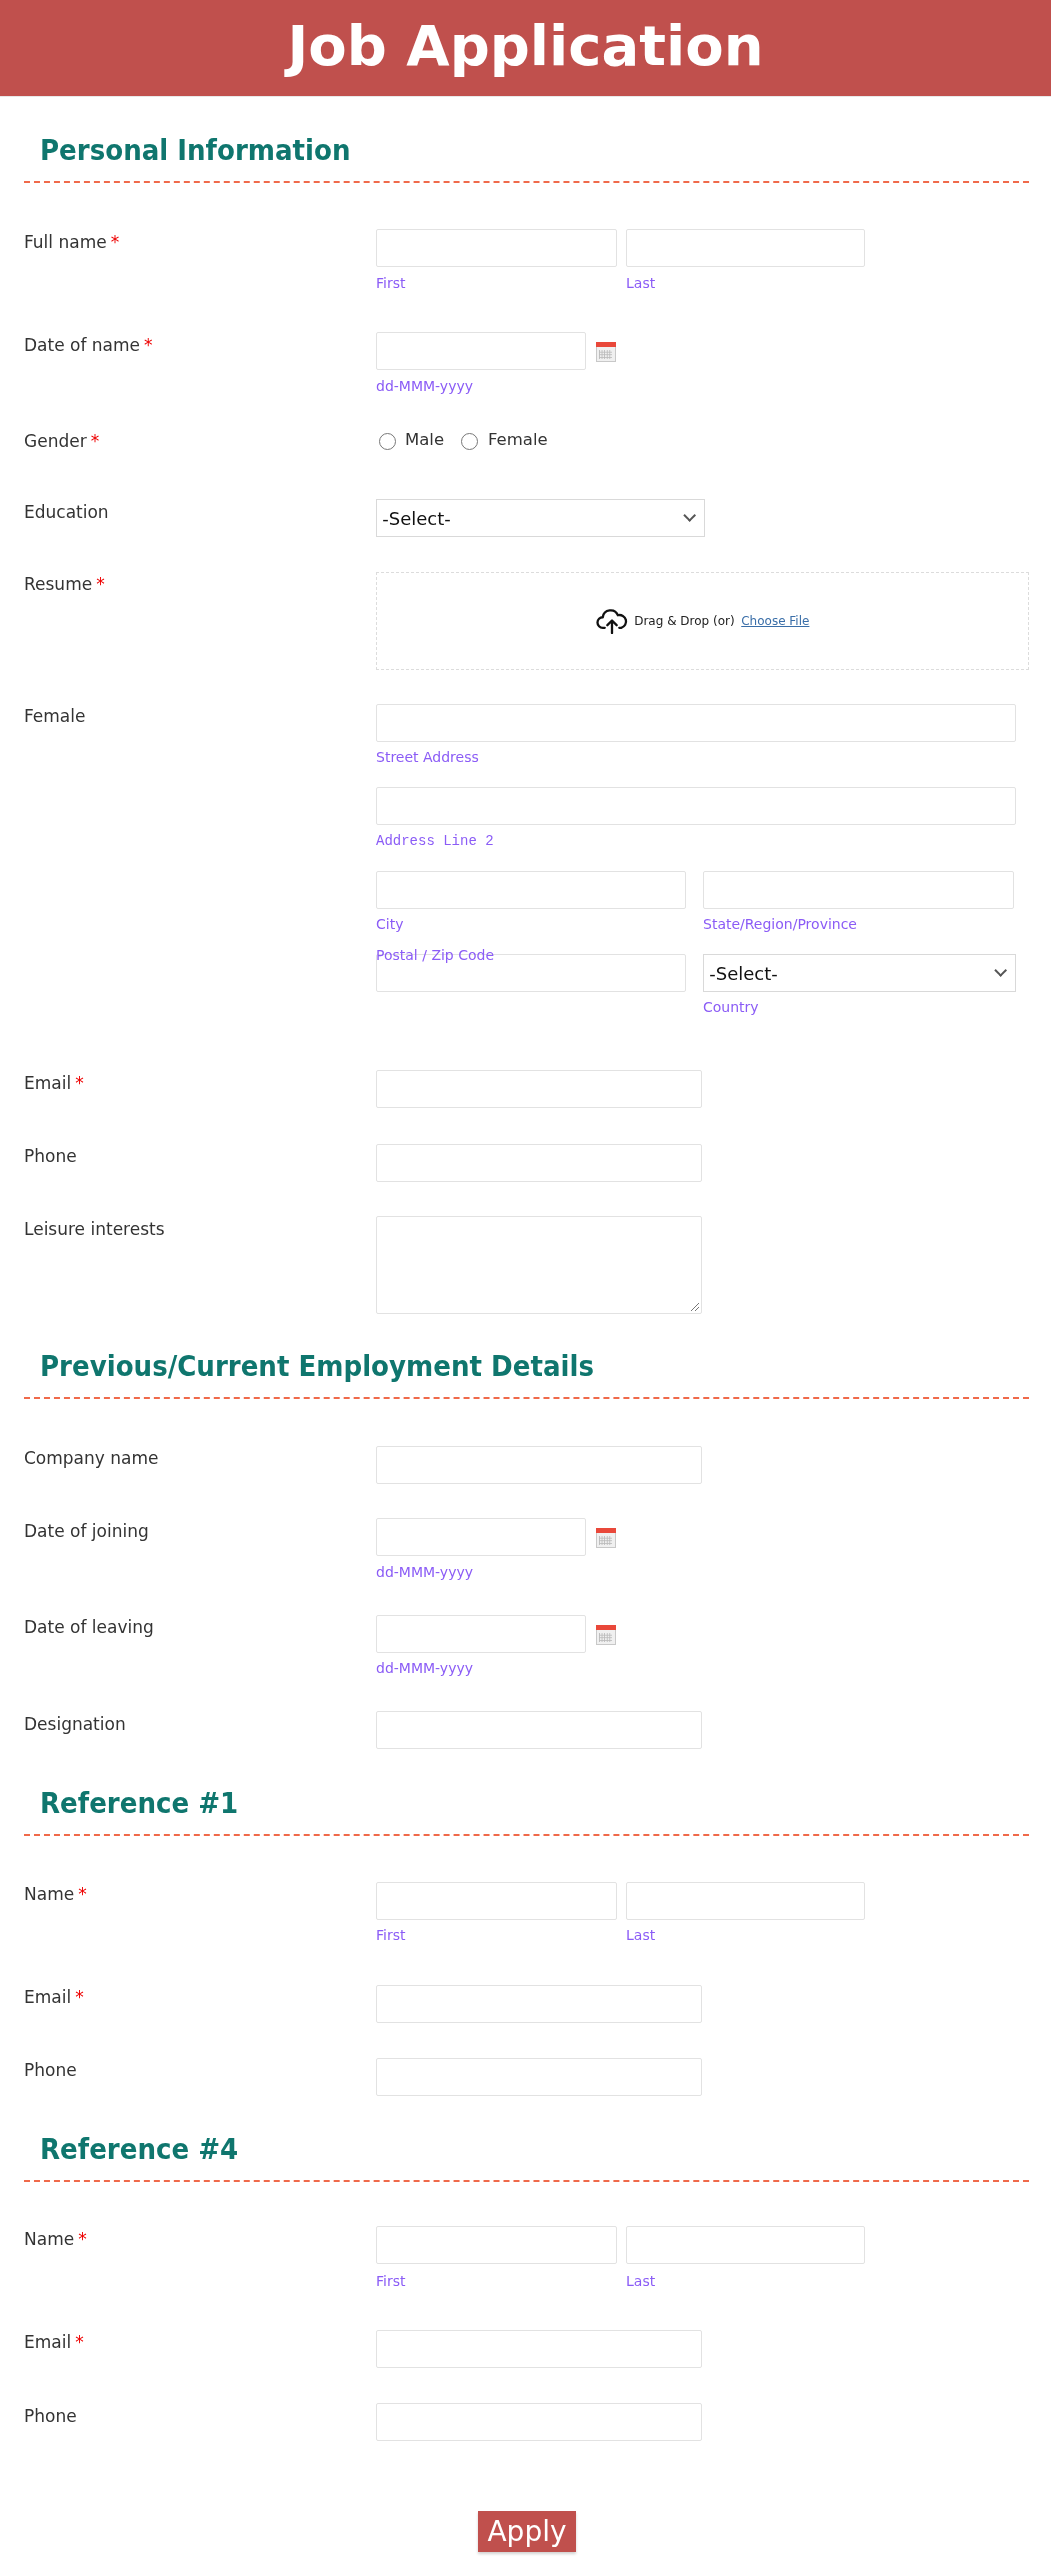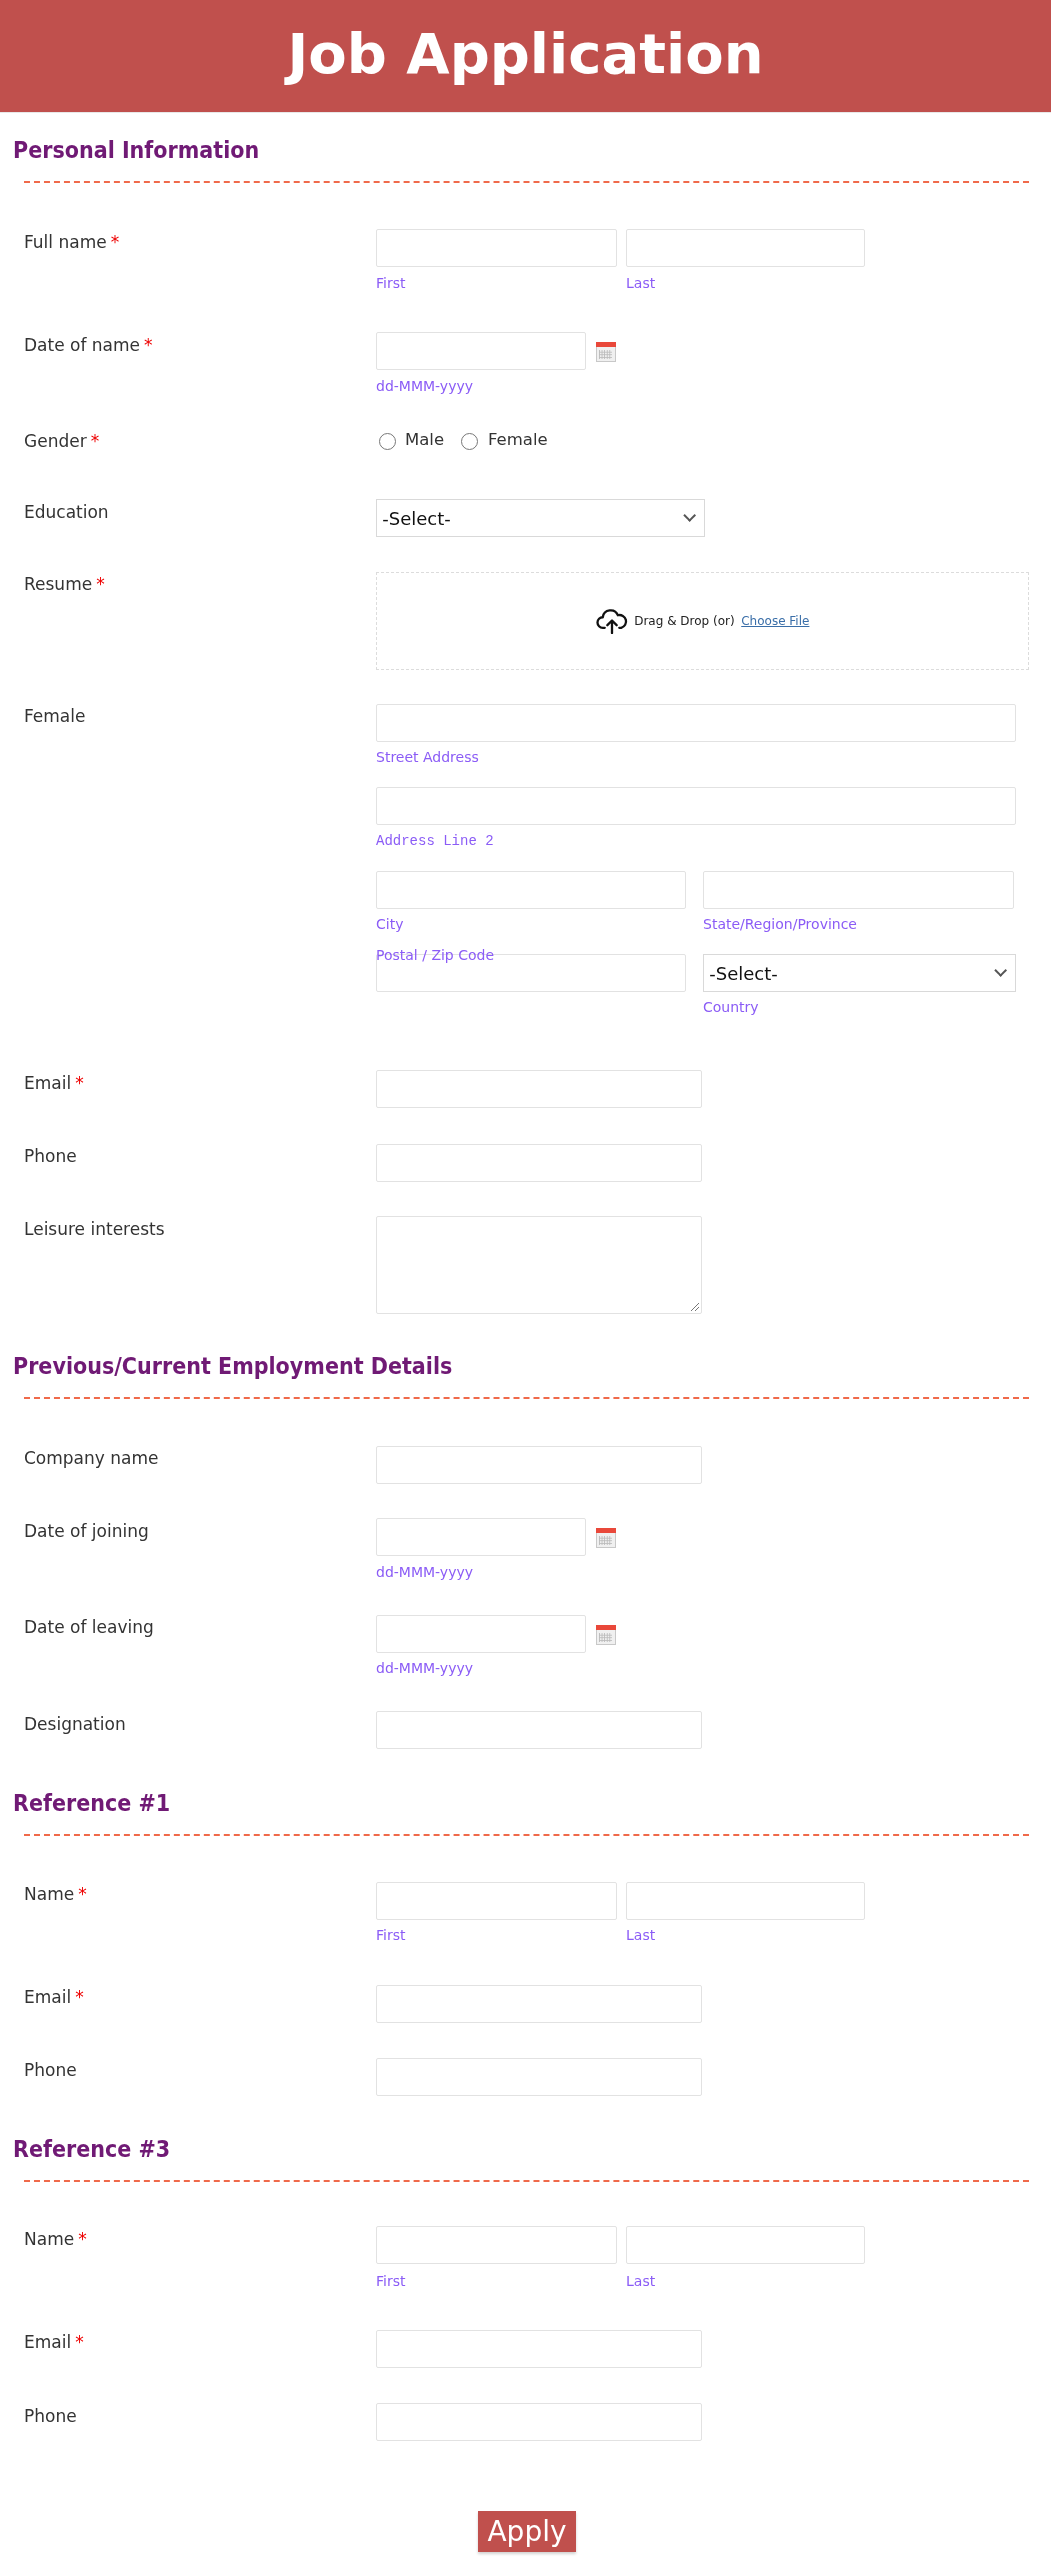--- a/index.html
+++ b/index.html
@@ -1,21 +1,21 @@
 <!DOCTYPE html>
 <html style="font-size:10.6px"><head>
   <meta charset="utf-8">
   <style>
     * { box-sizing: border-box; margin: 0; padding: 0; }
     html, body { width: 1051px; background: #ffffff; }
     body { position: relative; height: 2576px; font-family: "DejaVu Sans", sans-serif; color: #333; overflow: hidden; }
     .abs { position: absolute; }
-    .header { left: 0; top: 0; width: 1051px; height: 113px; background: #C0504D; border-bottom: 1.3px solid #e8e8e8; display: flex; align-items: center; justify-content: center; }
+    .header { left: 0; top: 0; width: 1051px; height: 97px; background: #C0504D; border-bottom: 1.3px solid #e8e8e8; display: flex; align-items: center; justify-content: center; }
     .header h1 { color: #fff; font-family: "DejaVu Sans", sans-serif; font-weight: bold; font-size: 56px; letter-spacing: 0; line-height: 1; margin-top: -4px; }
-    .section-title { left: 13px; color: #701a75; font-weight: bold; font-size: 23px; line-height: 37px; font-family: "DejaVu Sans Condensed", "DejaVu Sans", sans-serif; }
+    .section-title { left: 40px; color: #0f766e; font-weight: bold; font-size: 29px; line-height: 37px; font-family: "DejaVu Sans Condensed", "DejaVu Sans", sans-serif; }
     .divider { left: 24px; width: 1005px; height: 0; border-top: 2px dashed #F06A4A; }
     .label { left: 24px; font-size: 17px; color: #333; line-height: 22.5px; font-family: "DejaVu Sans", sans-serif; }
     .req { color: #e00; margin-left: 4px; }
     .input { background: #fff; border: 1.3px solid #e2e2e2; border-radius: 2px; }
     .sublabel { font-size: 14px; color: #8b5cf6; line-height: 18.5px; }
     .cal { width: 20px; height: 20px; }
     .cal .top { position: absolute; left: 0; top: 0; width: 20px; height: 5.3px; background: #E9483A; }
     .cal .body { position: absolute; left: 0; top: 5.3px; width: 20px; height: 14.5px; background: #f0f0f0; border: 1.3px solid #c8c8c8; border-top: none; }
     .cal .grid { position: absolute; left: 3.3px; top: 8px; width: 13.2px; height: 8.6px;
       background-image: linear-gradient(90deg, #bbb 0.7px, transparent 0.7px), linear-gradient(0deg, #bbb 0.7px, transparent 0.7px);
@@ -156,21 +156,21 @@
 <div class="abs sublabel" style="left:626px; top:1926px;">Last</div>
 
 <div class="abs label" style="top:1986px;">
   <span>Email</span><span class="req">*</span>
 </div>
 <input class="abs input" style="left: 376px; top: 1985px; width: 326px; height: 38px;">
 
 <div class="abs label" style="top:2059px;">Phone</div>
 <input class="abs input" style="left: 376px; top: 2058px; width: 326px; height: 38px;">
 
-<div class="abs section-title" style="top:2131px;">Reference #3</div>
+<div class="abs section-title" style="top:2131px;">Reference #4</div>
 <div class="abs divider" style="top:2180px;"></div>
 
 <div class="abs label" style="top:2228px;">
   <span>Name</span><span class="req">*</span>
 </div>
 <input class="abs input" style="left: 376px; top: 2226px; width: 241px; height: 38px;">
 <input class="abs input" style="left: 626px; top: 2226px; width: 239px; height: 38px;">
 <div class="abs sublabel" style="left:376px; top:2272px;">First</div>
 <div class="abs sublabel" style="left:626px; top:2272px;">Last</div>
 

